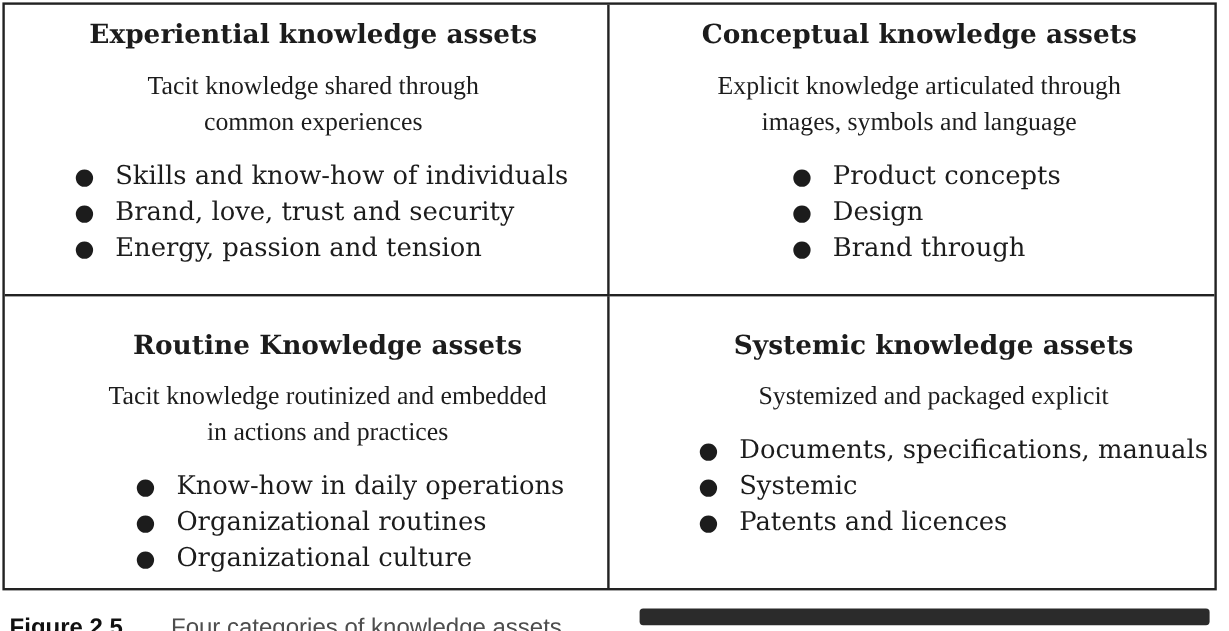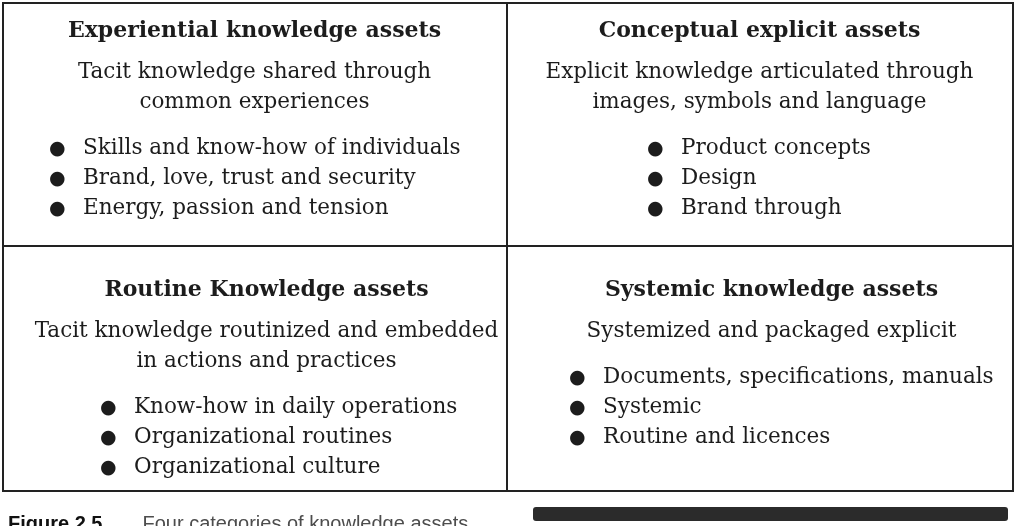--- a/index.html
+++ b/index.html
@@ -21,41 +21,41 @@
     top: 2px;
     width: 1008px;
     height: 486px;
     border: 2px solid #222222;
     display: grid;
     grid-template-columns: 1fr 1fr;
     grid-template-rows: 1fr 1fr;
     background: #ffffff;
   }
   .quadrant {
-    padding: 10px 4px 0 3px;
+    padding: 10px 4px 0 16px;
     overflow: hidden;
   }
   .q-tl { border-right: 2px solid #222222; border-bottom: 2px solid #222222; }
   .q-tr { border-bottom: 2px solid #222222; }
   .q-bl { border-right: 2px solid #222222; }
   .q-bottom { padding-top: 26px; margin-left: 24px; }
   .q-title {
     margin: 0 0 12px 0;
     font-size: 22px;
     line-height: 30px;
     font-weight: bold;
     text-align: center;
   }
   .q-desc {
     margin: 0;
     font-size: 21.5px;
     line-height: 30px;
     text-align: center;
   }
-  .dline { display: block; }
+  .dline { display: block; font-family: Liberation Serif, serif; }
   .items {
     list-style: none;
     margin: 16px 0 0 0;
     padding: 0;
     font-size: 21.5px;
     line-height: 30px;
   }
   .q-tl .items { padding-left: 42px; }
   .q-tr .items { padding-left: 136px; }
   .q-bl .items { padding-left: 69px; }
@@ -114,21 +114,21 @@
         <span>Brand, love, trust and security</span>
       </li>
       <li>
         <span class="dot">●</span>
         <span>Energy, passion and tension</span>
       </li>
     </ul>
   </section>
 
   <section class="quadrant q-tr">
-    <h2 class="q-title">Conceptual explicit assets</h2>
+    <h2 class="q-title">Conceptual knowledge assets</h2>
     <p class="q-desc">
       <span class="dline">Explicit knowledge articulated through</span>
       <span class="dline">images, symbols and language</span>
     </p>
     <ul class="items">
       <li>
         <span class="dot">●</span>
         <span>Product concepts</span>
       </li>
       <li>
@@ -173,21 +173,21 @@
       <li>
         <span class="dot">●</span>
         <span>Documents, specifications, manuals</span>
       </li>
       <li>
         <span class="dot">●</span>
         <span>Systemic</span>
       </li>
       <li>
         <span class="dot">●</span>
-        <span>Routine and licences</span>
+        <span>Patents and licences</span>
       </li>
     </ul>
   </section>
 
 </div>
 
 <div class="caption">
   <span class="cap-label">Figure 2.5</span><span class="cap-text">Four categories of knowledge assets</span>
 </div>
 

